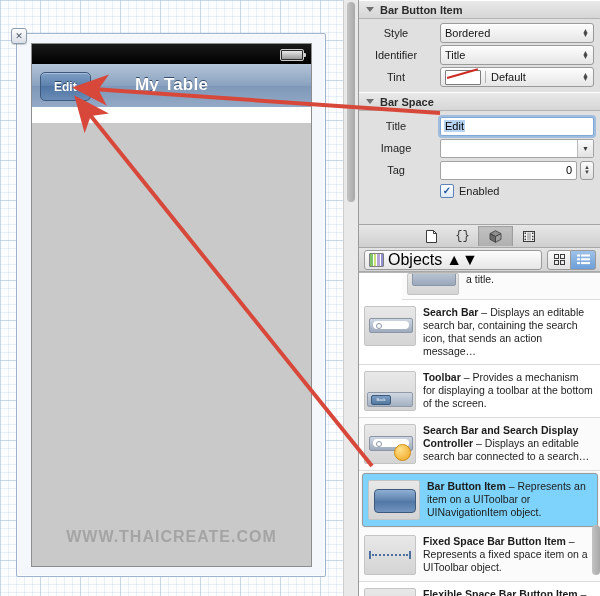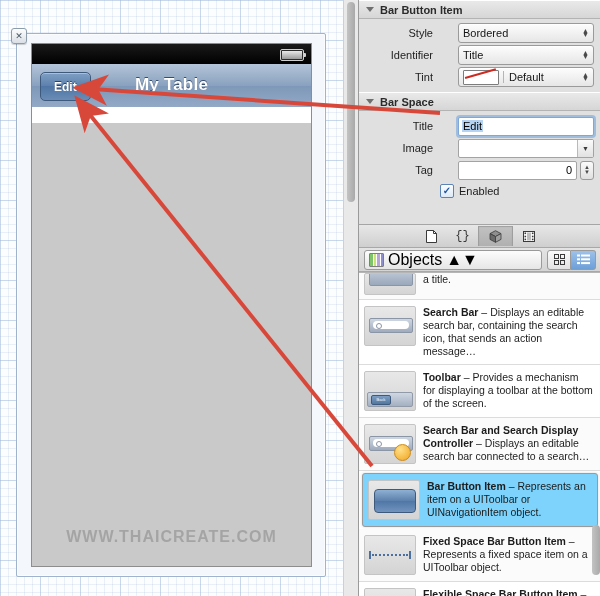--- a/index.html
+++ b/index.html
@@ -121,21 +121,21 @@
     height:17px;display:flex;align-items:center;padding-left:7px;
     background:linear-gradient(to bottom,#e9e9e9,#d6d6d6);
     border-top:1px solid #ffffff;border-bottom:1px solid #b3b3b3;
     font-weight:bold;font-size:11px;color:#2b2b2b;
   }
   .tri{
     width:0;height:0;border-left:4px solid transparent;border-right:4px solid transparent;
     border-top:5px solid #6f6f6f;margin-right:6px;
   }
   .row{display:flex;align-items:center;height:22px;padding-right:7px;}
-  .row .lbl{width:74px;text-align:right;padding-right:25px;color:#222;font-size:11px;}
+  .row .lbl{width:74px;text-align:center;padding-right:7px;color:#222;font-size:11px;}
   .popup{
     flex:1;height:18px;display:flex;align-items:center;
     background:linear-gradient(to bottom,#fdfdfd,#e6e6e6);
     border:1px solid #9a9a9a;border-radius:3px;
     padding:0 4px;font-size:11px;color:#141414;
     box-shadow:0 1px 0 rgba(255,255,255,.7) inset;
     position:relative;
   }
   .popup .arrows{
     position:absolute;right:4px;top:50%;transform:translateY(-50%);
@@ -489,21 +489,21 @@
             <rect x="4" y="4.3" width="9" height="2" fill="#fff"></rect>
             <rect x="0" y="8.1" width="3" height="2" fill="#fff"></rect>
             <rect x="4" y="8.1" width="9" height="2" fill="#fff"></rect>
           </svg>
         </div>
       </div>
     </div>
 
     <div id="liblist">
 
-      <div class="libitem" style="padding-top:0;height:20px;overflow:hidden;">
+      <div class="libitem" style="padding-top:0;height:20px;overflow:hidden;margin-left:43px;">
         <div class="thumb" style="height:20px;">
           <span class="t-plain"></span>
         </div>
         <div class="libtext">
           <span>a title.</span>
         </div>
       </div>
 
       <div class="libitem alt">
         <div class="thumb">

